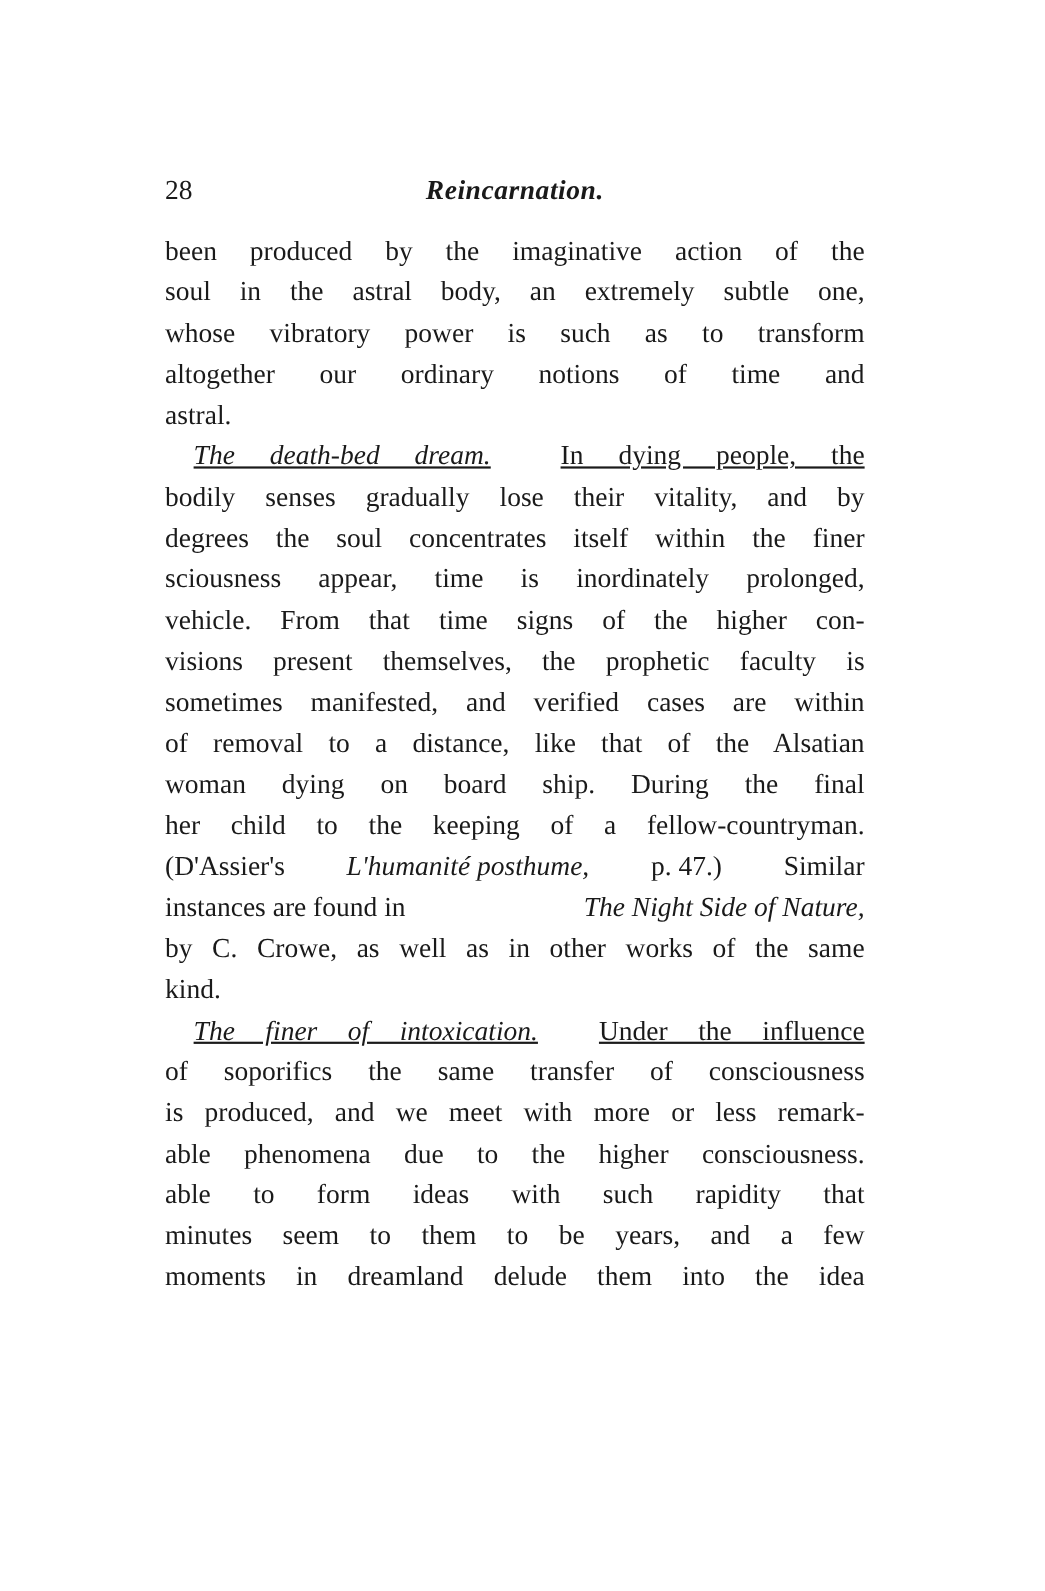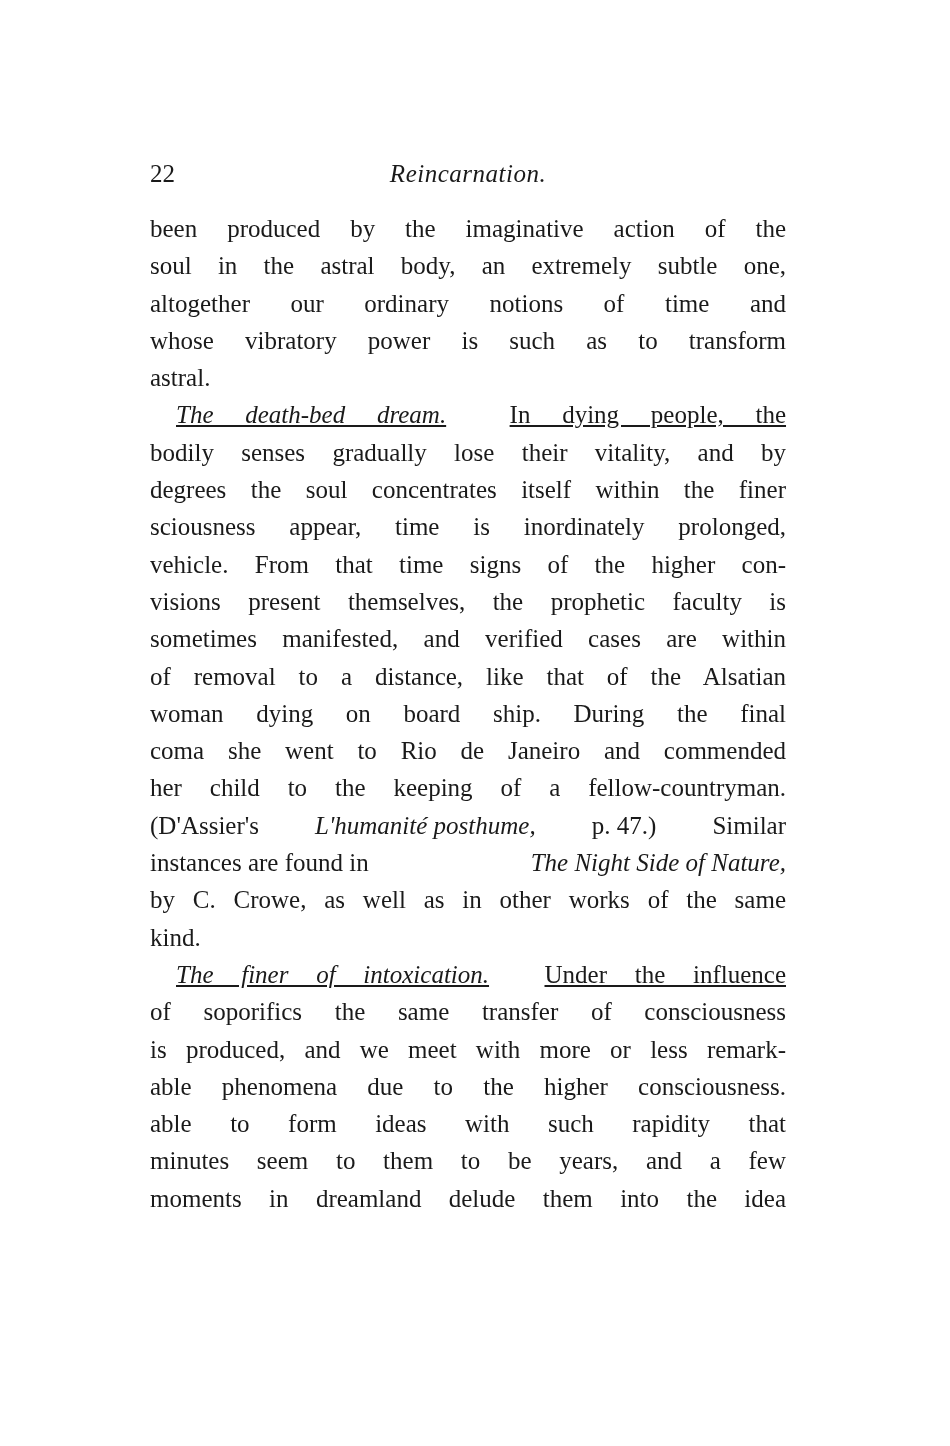--- a/index.html
+++ b/index.html
@@ -4,59 +4,58 @@
 <style>
   html, body { margin: 0; padding: 0; }
   body {
     width: 950px; height: 1446px; background: #ffffff; color: #1a1a1a;
     font-family: "Liberation Serif", "DejaVu Serif", serif;
     position: relative; overflow: hidden;
   }
   .page { position: absolute; left: 150px; top: 160px; width: 636px; }
   .header { position: relative; height: 40px; font-size: 25px; }
   .page-number { position: absolute; left: 0; top: 0; }
-  .running-title { position: absolute; left: 0; right: 0; top: 0; text-align: center; font-style: italic; letter-spacing: 0.5px; }
+  .running-title { position: absolute; left: 0; right: 0; top: 0; text-align: center; font-style: italic; letter-spacing: 0.5px; font-weight: bold; }
   .body-text { margin-top: 10px; }
   .para { margin: 0; font-size: 25px; line-height: 37.3px; text-align: justify; text-align-last: justify; }
   .line { display: block; text-align: justify; text-align-last: justify; white-space: nowrap; }
   .line.end { text-align-last: left; }
   .line span { display: inline; text-decoration: underline; }
   .it { font-style: italic; }
   .line-row { display: flex; justify-content: space-between; }
 </style>
 </head>
 <body>
 
 <div class="page">
   <div class="header">
-    <span class="page-number">22</span>
+    <span class="page-number">28</span>
     <span class="running-title">Reincarnation.</span>
   </div>
 
   <div class="body-text">
 
     <div class="para">
       <span class="line">been produced by the imaginative action of the</span>
       <span class="line">soul in the astral body, an extremely subtle one,</span>
+      <span class="line">whose vibratory power is such as to transform</span>
       <span class="line">altogether our ordinary notions of time and</span>
-      <span class="line">whose vibratory power is such as to transform</span>
       <span class="line end">astral.</span>
     </div>
 
     <div class="para">
       <span class="line" style="padding-left:26px"><span class="it">The death-bed dream.</span>&nbsp;&nbsp;<span>In dying people, the</span></span>
       <span class="line">bodily senses gradually lose their vitality, and by</span>
       <span class="line">degrees the soul concentrates itself within the finer</span>
       <span class="line">sciousness appear, time is inordinately prolonged,</span>
       <span class="line">vehicle. From that time signs of the higher con-</span>
       <span class="line">visions present themselves, the prophetic faculty is</span>
       <span class="line">sometimes manifested, and verified cases are within</span>
       <span class="line">of removal to a distance, like that of the Alsatian</span>
       <span class="line">woman dying on board ship. During the final</span>
-      <span class="line">coma she went to Rio de Janeiro and commended</span>
       <span class="line">her child to the keeping of a fellow-countryman.</span>
       <div class="line-row">
         <span>(D'Assier's</span>
         <span class="it">L'humanité posthume,</span>
         <span>p. 47.)</span>
         <span>Similar</span>
       </div>
       <div class="line-row">
         <span>instances are found in</span>
         <span class="it">The Night Side of Nature,</span>

